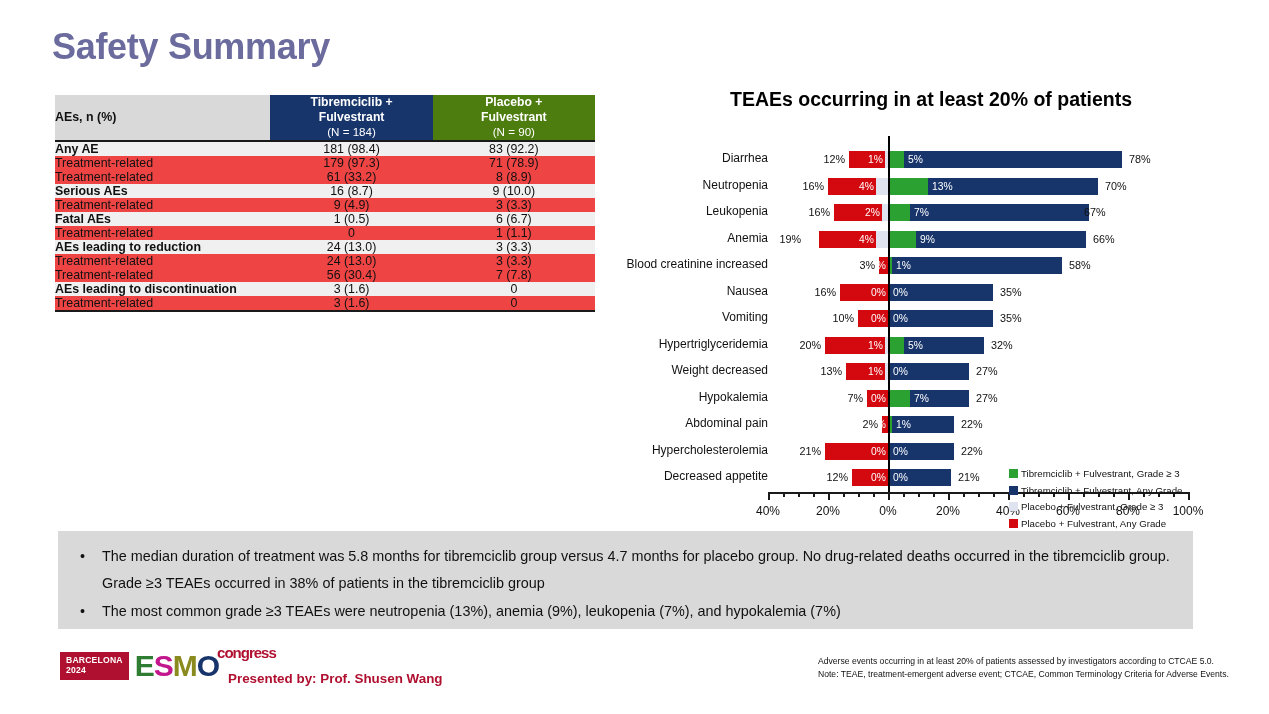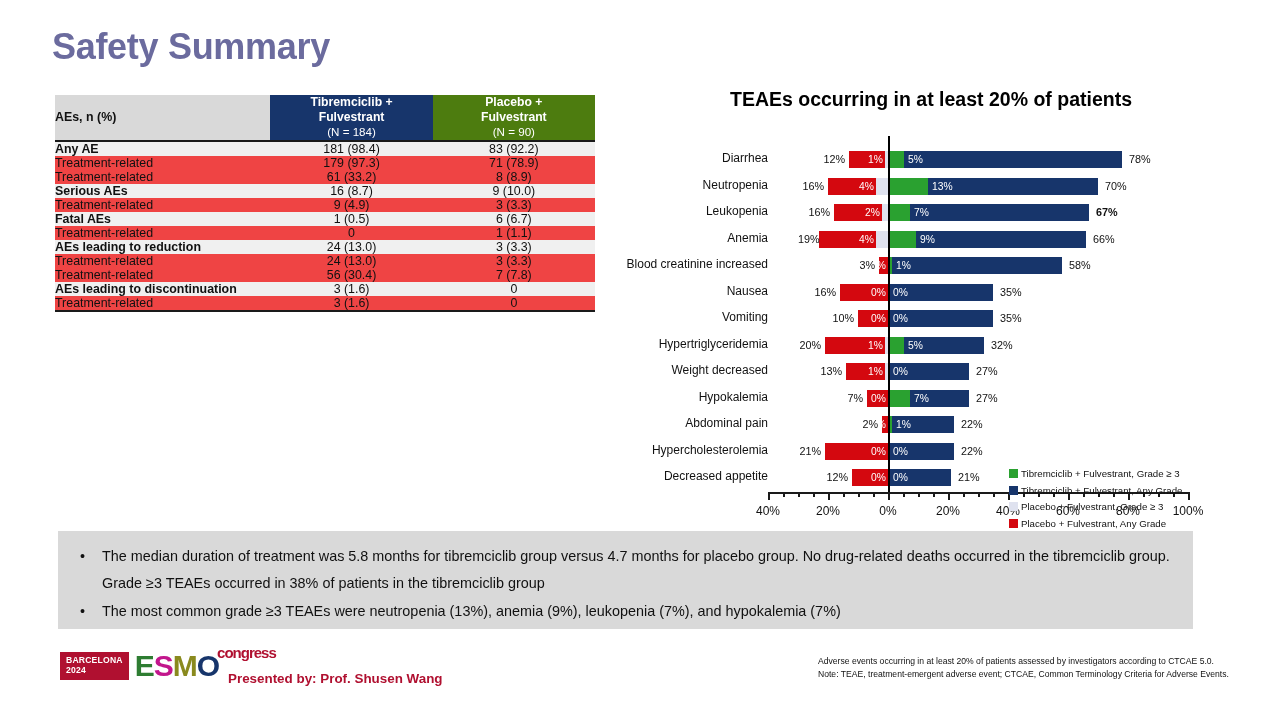--- a/index.html
+++ b/index.html
@@ -295,28 +295,28 @@
         </div>
         <div class="bar-row" style="top: 61px;">
           <div class="cat-label" style="right: 460px;">Leukopenia</div>
           <div class="seg lav" style="left: 254px; width: 6px;"></div>
           <div class="seg red" style="left: 206px; width: 48px;"></div>
           <div class="seg-txt" style="left: 228px; width: 24px; text-align: right;">2%</div>
           <div class="end-txt" style="left: 174px; width: 28px; text-align: right;">16%</div>
           <div class="seg navy" style="left: 281px; width: 180px;"></div>
           <div class="seg green" style="left: 261px; width: 21px;"></div>
           <div class="seg-txt" style="left: 286px;">7%</div>
-          <div class="end-txt" style="left: 468px; font-weight: bold;">67%</div>
+          <div class="end-txt" style="left: 456px;">67%</div>
         </div>
         <div class="bar-row" style="top: 87.5px;">
           <div class="cat-label" style="right: 460px;">Anemia</div>
           <div class="seg lav" style="left: 248px; width: 12px;"></div>
           <div class="seg red" style="left: 191px; width: 57px;"></div>
           <div class="seg-txt" style="left: 222px; width: 24px; text-align: right;">4%</div>
-          <div class="end-txt" style="left: 170px; width: 28px; ">19%</div>
+          <div class="end-txt" style="left: 145px; width: 28px; text-align: right;">19%</div>
           <div class="seg navy" style="left: 287px; width: 171px;"></div>
           <div class="seg green" style="left: 261px; width: 27px;"></div>
           <div class="seg-txt" style="left: 292px;">9%</div>
           <div class="end-txt" style="left: 465px;">66%</div>
         </div>
         <div class="bar-row" style="top: 114px;">
           <div class="cat-label" style="right: 460px;">Blood creatinine increased</div>
           <div class="seg red" style="left: 251px; width: 9px;"></div>
           <div class="seg-txt" style="left: 234px; width: 24px; text-align: right;">0%</div>
           <div class="end-txt" style="left: 219px; width: 28px; text-align: right;">3%</div>

